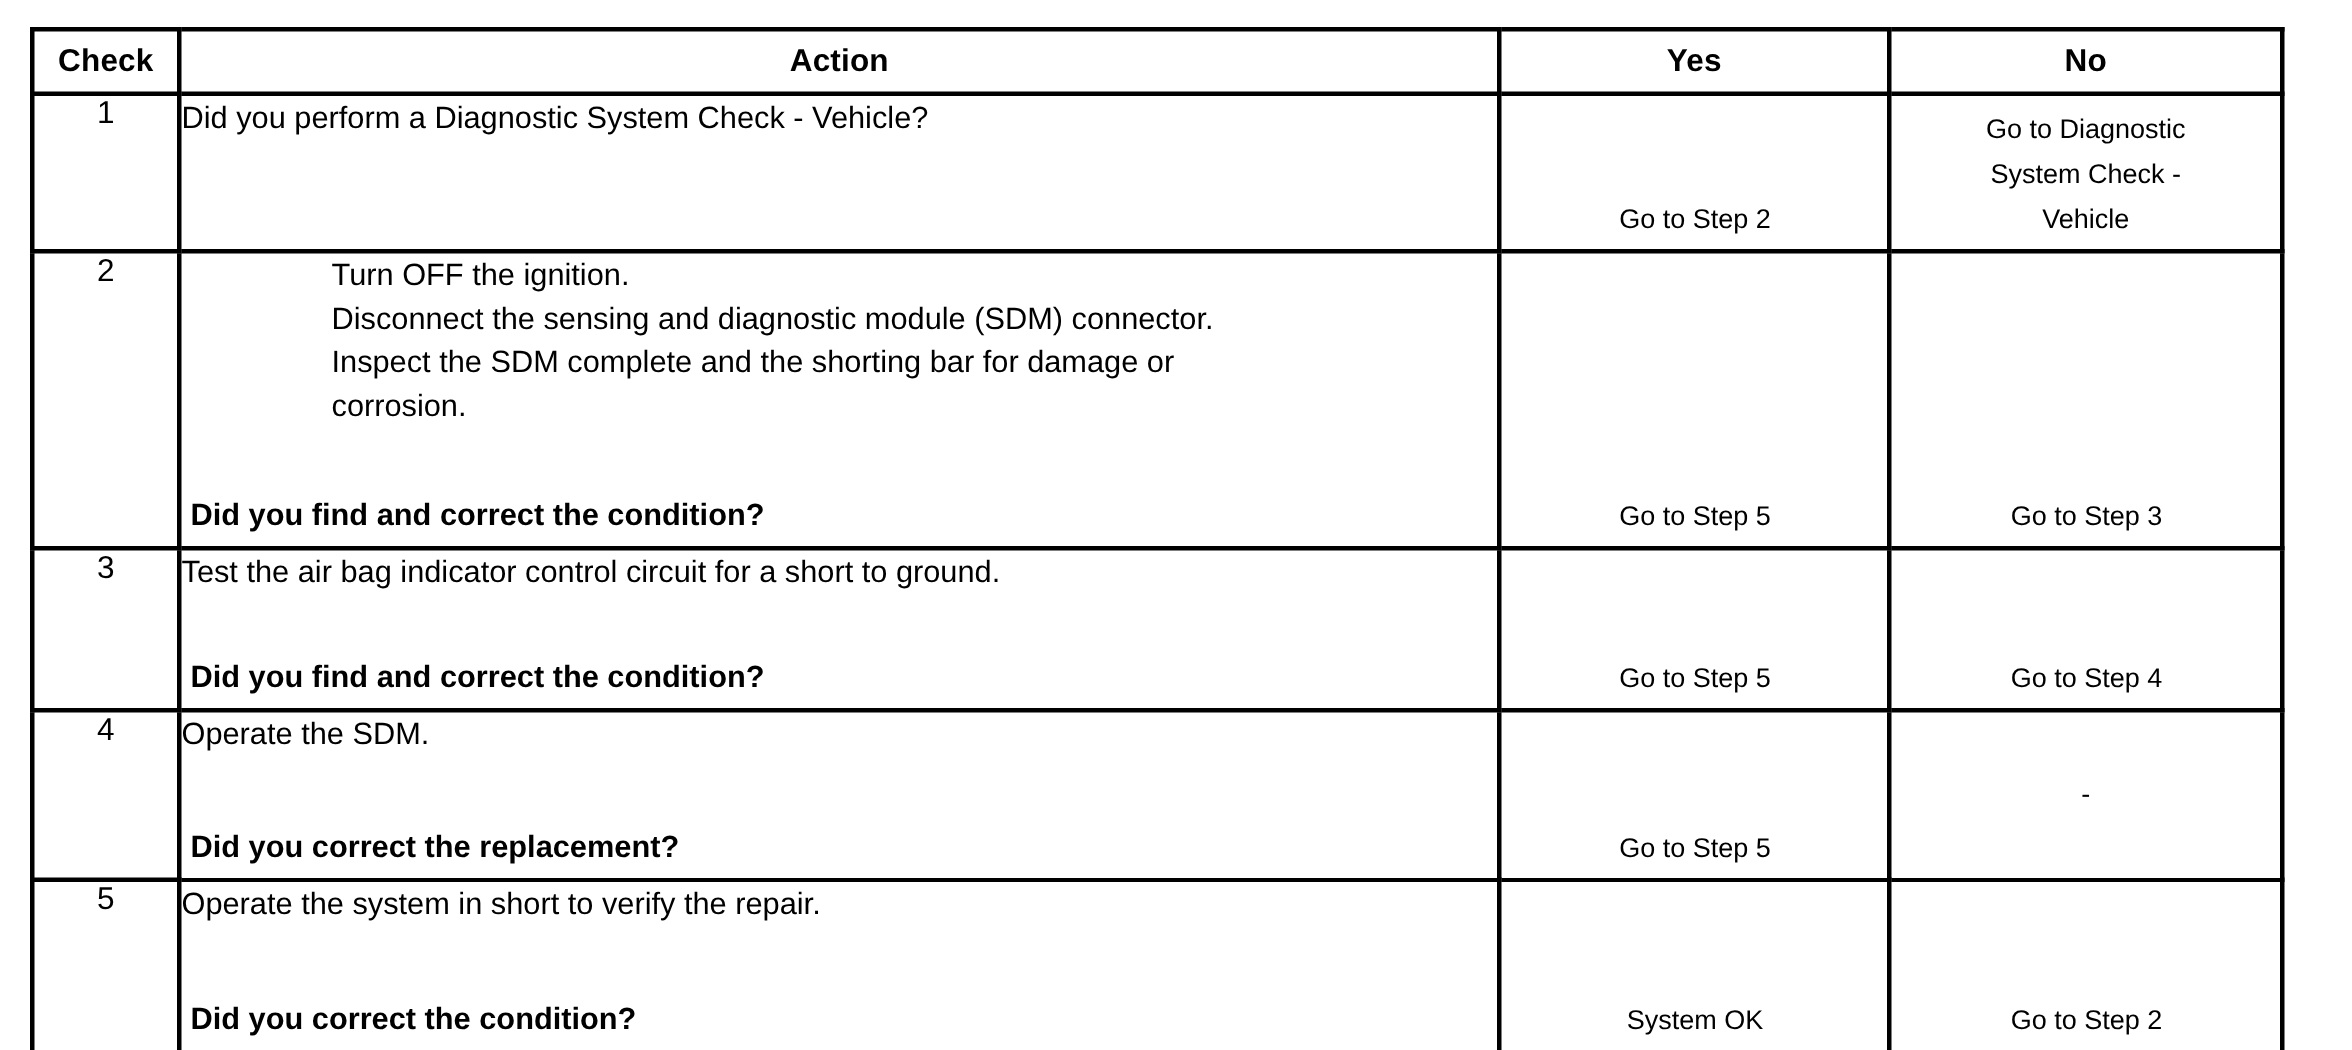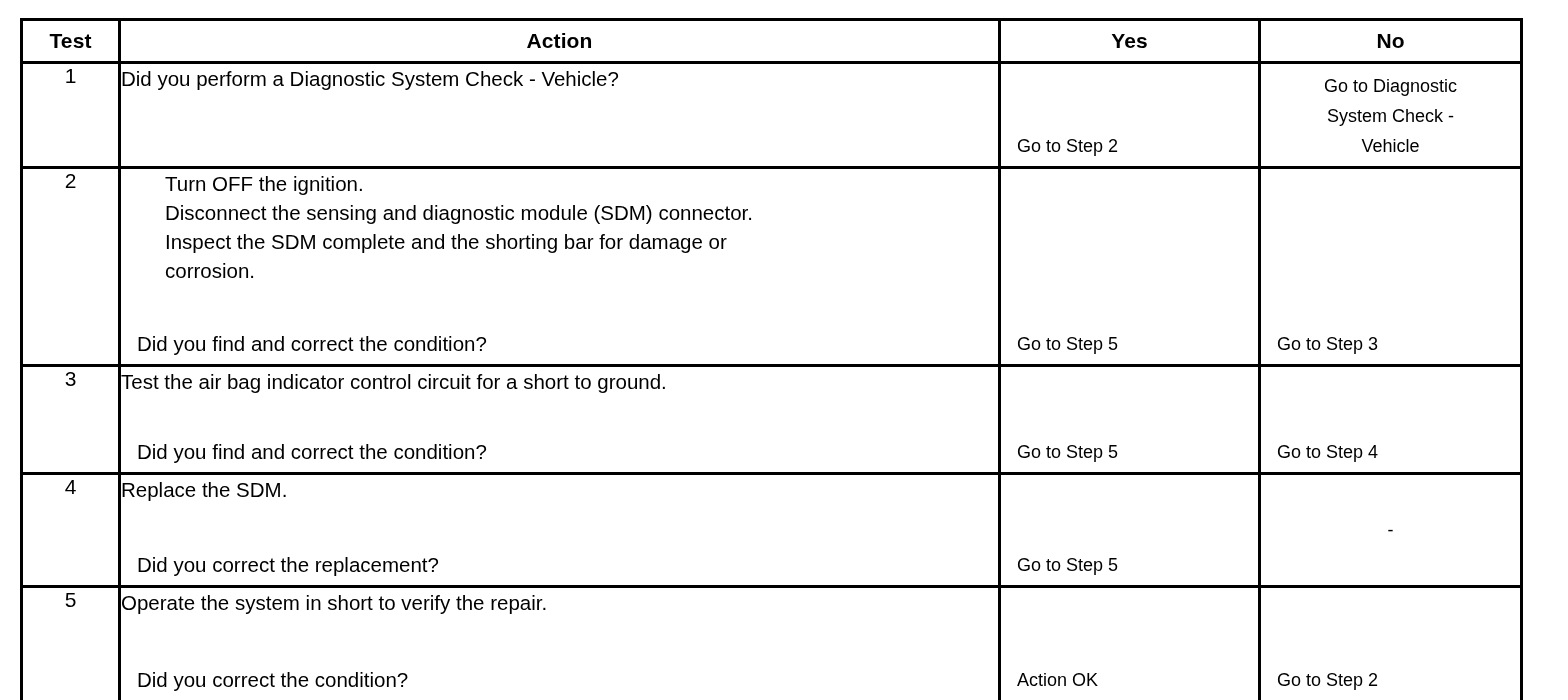--- a/index.html
+++ b/index.html
@@ -67,52 +67,53 @@
     padding: 6px 8px 4px 6px;
     font-size: 20.5px;
     line-height: 29px;
     text-align: left;
     margin-left: 20px;
   }
   .act-lines { display: block; }
   .act-line { display: block; white-space: nowrap; }
   .act-sub {
     display: block;
-    padding-left: 44px;
+    padding-left: 100px;
     white-space: nowrap;
   }
   .act-question {
     display: block;
     white-space: nowrap;
   }
   
   td.action-cell.split {
     position: relative;
     padding-bottom: 0;
   }
   td.action-cell.split .act-question {
     position: absolute;
-    left: 16px;
+    left: 6px;
     bottom: 6px;
+    font-weight: bold;
   }
 
   
   td.ans-cell {
     text-align: center;
     font-size: 18px;
     line-height: 29px;
     position: relative;
     padding: 0;
   }
   td.ans-cell .ans-bottom {
     position: absolute;
-    left: 16px;
+    left: 1px;
     right: 0;
     bottom: 5px;
-    text-align: left;
+    text-align: center;
   }
   td.ans-cell .ans-top {
     position: absolute;
     left: 0;
     right: 0;
     top: 7px;
     text-align: center;
     line-height: 30px;
   }
   td.ans-cell .ans-middle {
@@ -139,21 +140,21 @@
   <table class="diag">
     <colgroup>
       <col class="c-step">
       <col class="c-action">
       <col class="c-yes">
       <col class="c-no">
     </colgroup>
 
     <thead>
       <tr class="head-row">
-        <th>Test</th>
+        <th>Check</th>
         <th>Action</th>
         <th>Yes</th>
         <th>No</th>
       </tr>
     </thead>
 
     <tbody>
 
       <tr class="r1">
         <td class="step-cell">1</td>
@@ -206,42 +207,42 @@
         </td>
         <td class="ans-cell">
           <span class="ans-bottom">Go to Step 4</span>
         </td>
       </tr>
 
       <tr class="r4">
         <td class="step-cell">4</td>
         <td class="action-cell split">
           <span class="act-lines">
-            <span class="act-line">Replace the SDM.</span>
+            <span class="act-line">Operate the SDM.</span>
           </span>
           <span class="act-question">Did you correct the replacement?</span>
         </td>
         <td class="ans-cell">
           <span class="ans-bottom">Go to Step 5</span>
         </td>
         <td class="ans-cell">
           <span class="ans-middle">-</span>
         </td>
       </tr>
 
       <tr class="r5">
         <td class="step-cell">5</td>
         <td class="action-cell split">
           <span class="act-lines">
             <span class="act-line">Operate the system in short to verify the repair.</span>
           </span>
           <span class="act-question">Did you correct the condition?</span>
         </td>
         <td class="ans-cell">
-          <span class="ans-bottom">Action OK</span>
+          <span class="ans-bottom">System OK</span>
         </td>
         <td class="ans-cell">
           <span class="ans-bottom">Go to Step 2</span>
         </td>
       </tr>
     </tbody>
   </table>
 
 </div>
 

